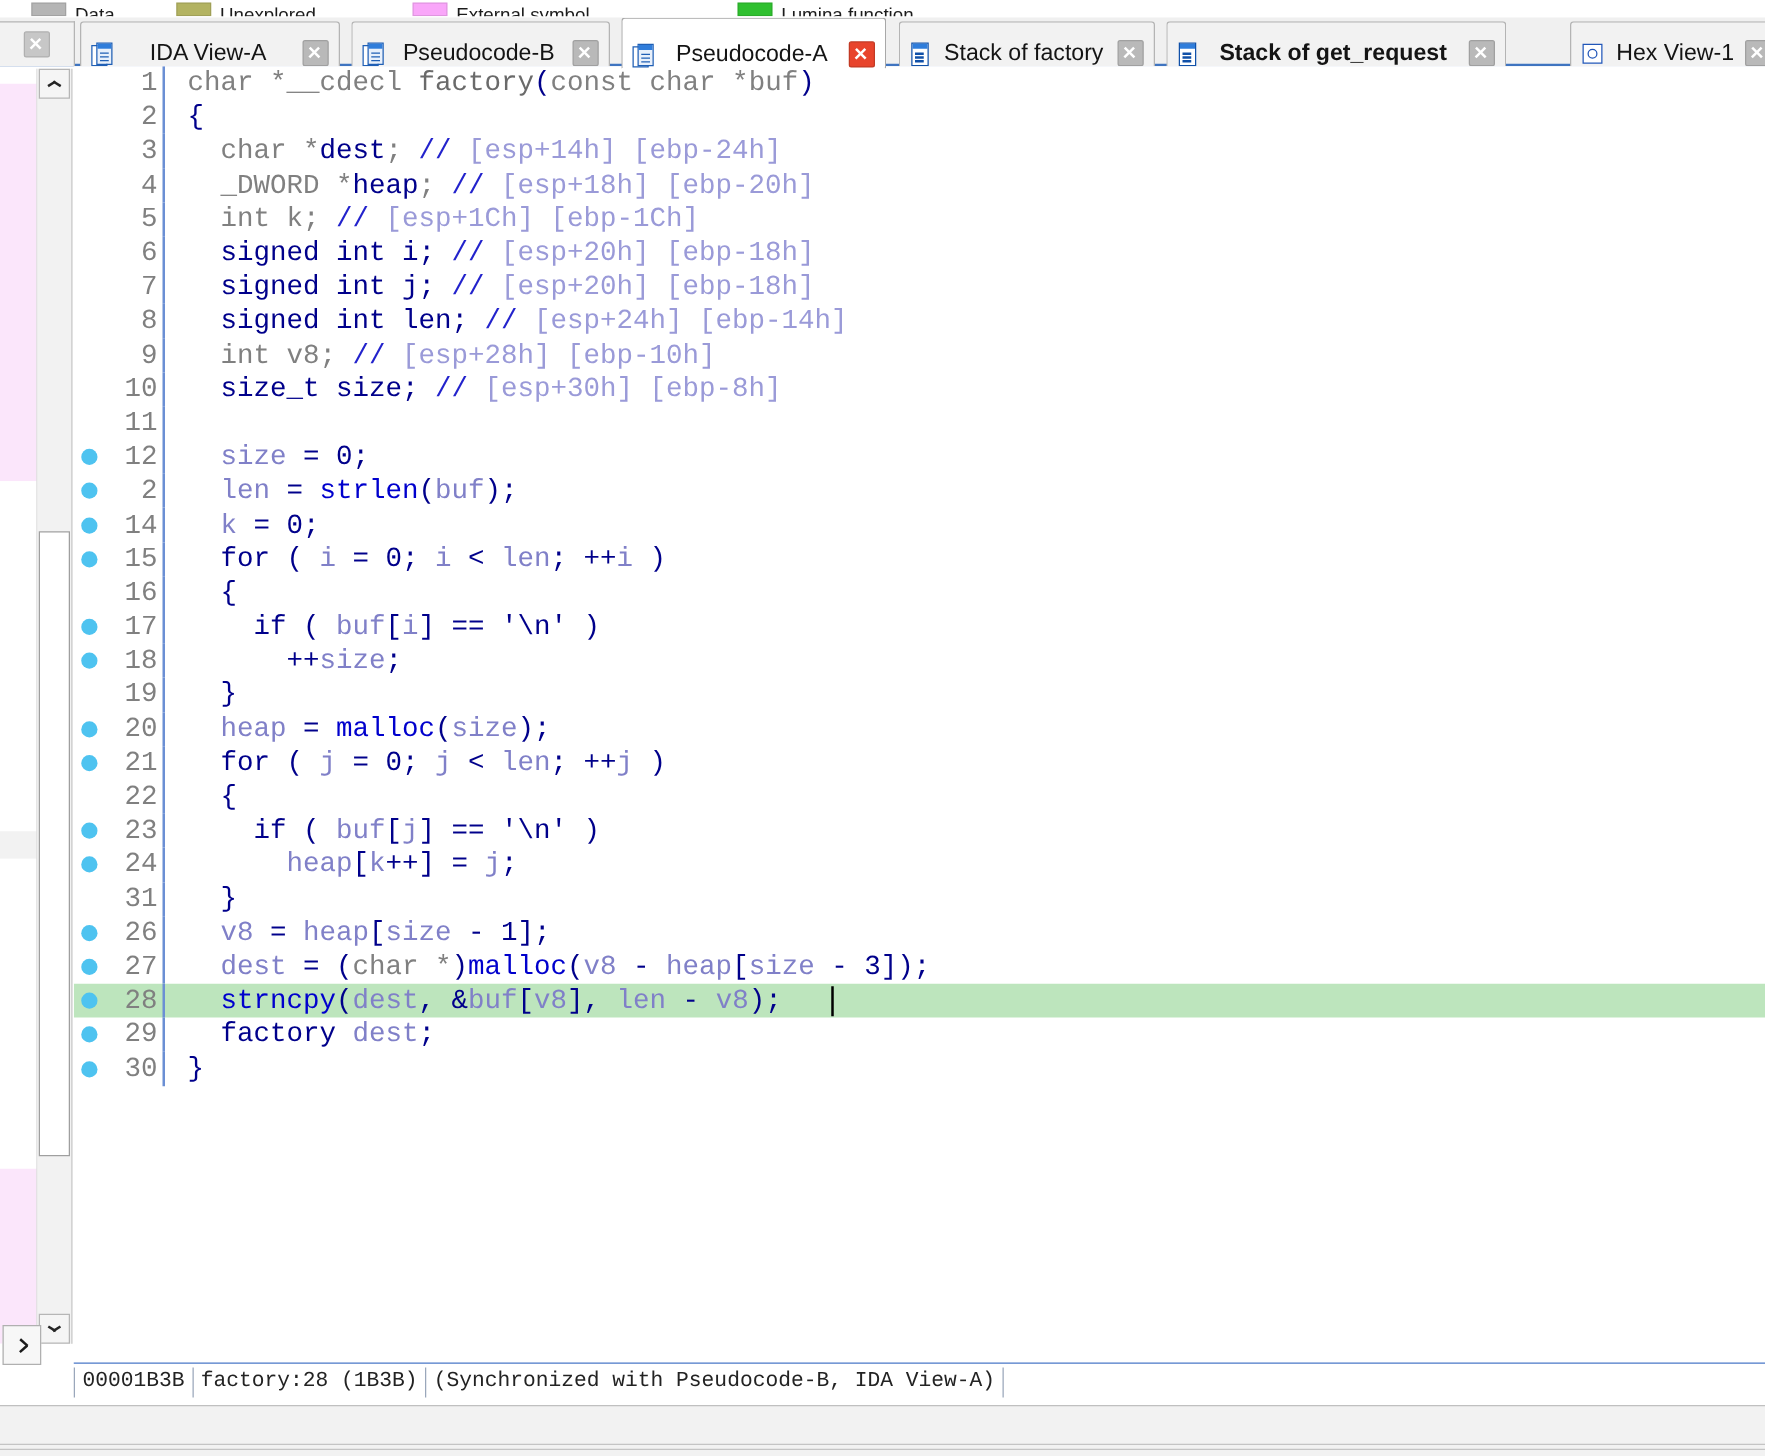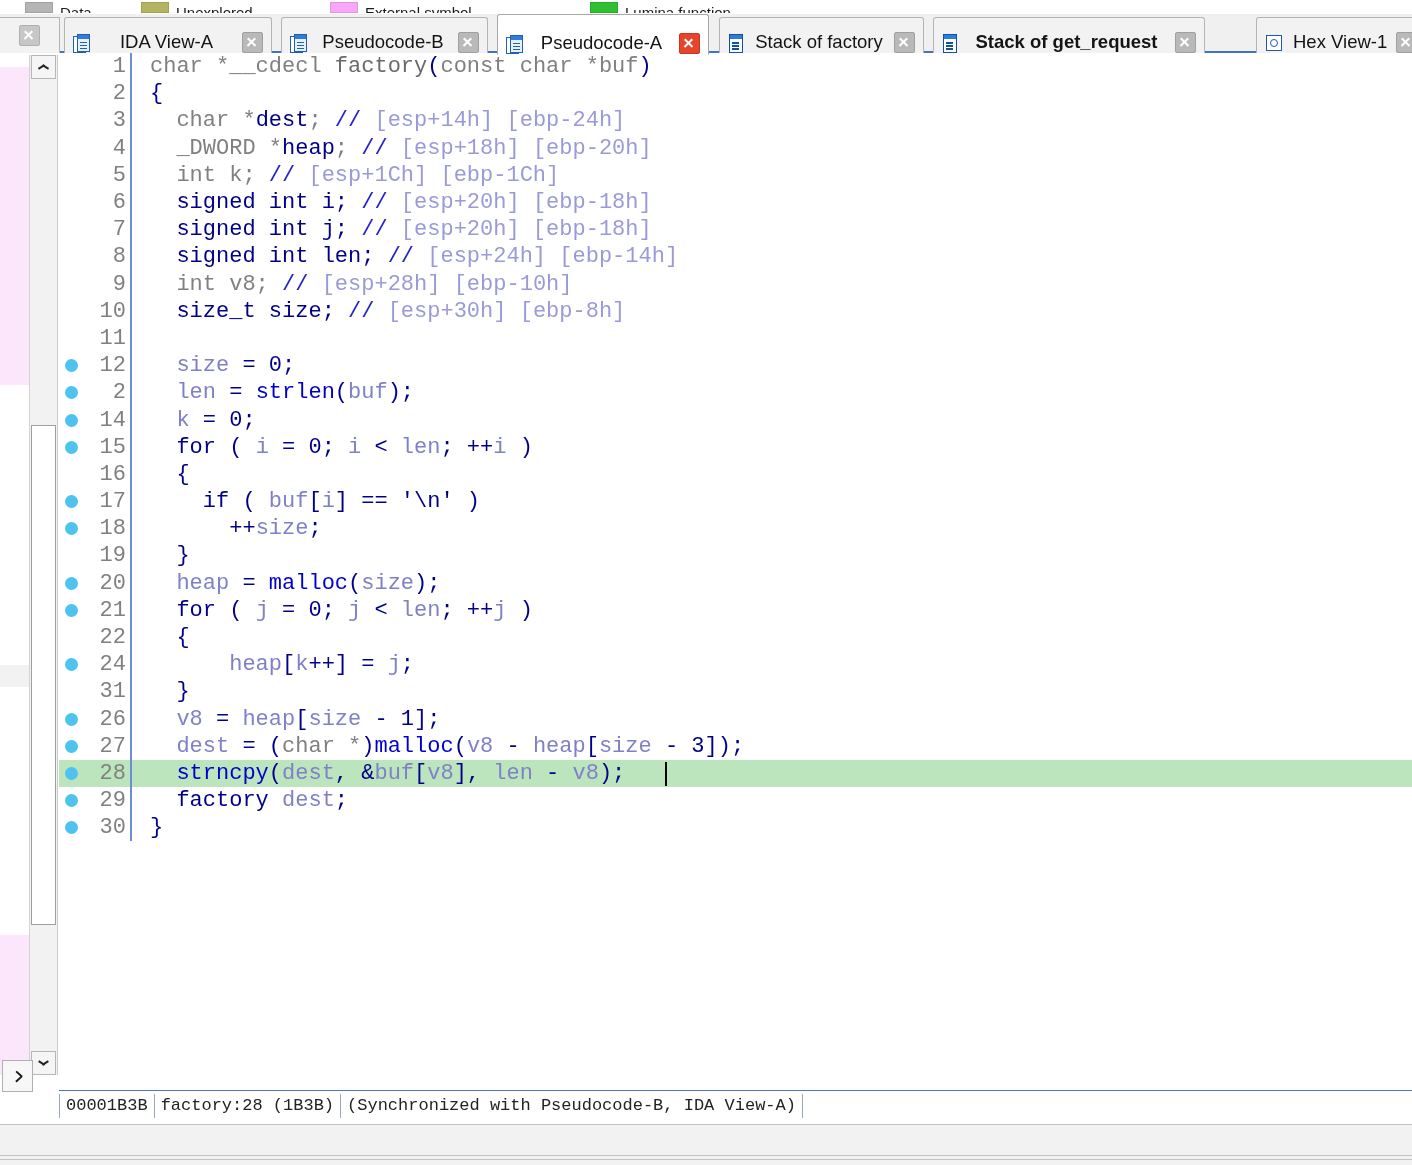--- a/index.html
+++ b/index.html
@@ -534,20 +534,21 @@
         <div class="row"><div class="bp-col"><div class="bp-dot"></div></div><div class="lineno">2</div><div class="gutter-line"></div><div class="codetext"><span class="t-var">  len </span><span class="t-punc">= </span><span class="t-fn">strlen</span><span class="t-punc">(</span><span class="t-var">buf</span><span class="t-punc">);</span></div></div>
         <div class="row"><div class="bp-col"><div class="bp-dot"></div></div><div class="lineno">14</div><div class="gutter-line"></div><div class="codetext"><span class="t-var">  k </span><span class="t-punc">= 0;</span></div></div>
         <div class="row"><div class="bp-col"><div class="bp-dot"></div></div><div class="lineno">15</div><div class="gutter-line"></div><div class="codetext"><span class="t-kw">  for </span><span class="t-punc">( </span><span class="t-var">i </span><span class="t-punc">= 0; </span><span class="t-var">i </span><span class="t-punc">&lt; </span><span class="t-var">len</span><span class="t-punc">; ++</span><span class="t-var">i</span><span class="t-punc"> )</span></div></div>
         <div class="row"><div class="bp-col"></div><div class="lineno">16</div><div class="gutter-line"></div><div class="codetext"><span class="t-punc">  {</span></div></div>
         <div class="row"><div class="bp-col"><div class="bp-dot"></div></div><div class="lineno">17</div><div class="gutter-line"></div><div class="codetext"><span class="t-kw">    if </span><span class="t-punc">( </span><span class="t-var">buf</span><span class="t-punc">[</span><span class="t-var">i</span><span class="t-punc">] == '\n' )</span></div></div>
         <div class="row"><div class="bp-col"><div class="bp-dot"></div></div><div class="lineno">18</div><div class="gutter-line"></div><div class="codetext"><span class="t-punc">      ++</span><span class="t-var">size</span><span class="t-punc">;</span></div></div>
         <div class="row"><div class="bp-col"></div><div class="lineno">19</div><div class="gutter-line"></div><div class="codetext"><span class="t-punc">  }</span></div></div>
         <div class="row"><div class="bp-col"><div class="bp-dot"></div></div><div class="lineno">20</div><div class="gutter-line"></div><div class="codetext"><span class="t-var">  heap </span><span class="t-punc">= </span><span class="t-fn">malloc</span><span class="t-punc">(</span><span class="t-var">size</span><span class="t-punc">);</span></div></div>
         <div class="row"><div class="bp-col"><div class="bp-dot"></div></div><div class="lineno">21</div><div class="gutter-line"></div><div class="codetext"><span class="t-kw">  for </span><span class="t-punc">( </span><span class="t-var">j </span><span class="t-punc">= 0; </span><span class="t-var">j </span><span class="t-punc">&lt; </span><span class="t-var">len</span><span class="t-punc">; ++</span><span class="t-var">j</span><span class="t-punc"> )</span></div></div>
         <div class="row"><div class="bp-col"></div><div class="lineno">22</div><div class="gutter-line"></div><div class="codetext"><span class="t-punc">  {</span></div></div>
+        <div class="row"><div class="bp-col"><div class="bp-dot"></div></div><div class="lineno">23</div><div class="gutter-line"></div><div class="codetext"><span class="t-kw">    if </span><span class="t-punc">( </span><span class="t-var">buf</span><span class="t-punc">[</span><span class="t-var">j</span><span class="t-punc">] == '\n' )</span></div></div>
         <div class="row"><div class="bp-col"><div class="bp-dot"></div></div><div class="lineno">24</div><div class="gutter-line"></div><div class="codetext"><span class="t-var">      heap</span><span class="t-punc">[</span><span class="t-var">k</span><span class="t-punc">++] = </span><span class="t-var">j</span><span class="t-punc">;</span></div></div>
         <div class="row"><div class="bp-col"></div><div class="lineno">31</div><div class="gutter-line"></div><div class="codetext"><span class="t-punc">  }</span></div></div>
         <div class="row"><div class="bp-col"><div class="bp-dot"></div></div><div class="lineno">26</div><div class="gutter-line"></div><div class="codetext"><span class="t-var">  v8 </span><span class="t-punc">= </span><span class="t-var">heap</span><span class="t-punc">[</span><span class="t-var">size</span><span class="t-punc"> - 1];</span></div></div>
         <div class="row"><div class="bp-col"><div class="bp-dot"></div></div><div class="lineno">27</div><div class="gutter-line"></div><div class="codetext"><span class="t-var">  dest </span><span class="t-punc">= (</span><span class="t-type">char *</span><span class="t-punc">)</span><span class="t-fn">malloc</span><span class="t-punc">(</span><span class="t-var">v8</span><span class="t-punc"> - </span><span class="t-var">heap</span><span class="t-punc">[</span><span class="t-var">size</span><span class="t-punc"> - 3]);</span></div></div>
         <div class="row hl"><div class="bp-col"><div class="bp-dot"></div></div><div class="lineno">28</div><div class="gutter-line"></div><div class="codetext"><span class="t-fn">  strncpy</span><span class="t-punc">(</span><span class="t-var">dest</span><span class="t-punc">, &amp;</span><span class="t-var">buf</span><span class="t-punc">[</span><span class="t-var">v8</span><span class="t-punc">], </span><span class="t-var">len</span><span class="t-punc"> - </span><span class="t-var">v8</span><span class="t-punc">);</span><span>   </span><span class="caret"></span></div></div>
         <div class="row"><div class="bp-col"><div class="bp-dot"></div></div><div class="lineno">29</div><div class="gutter-line"></div><div class="codetext"><span class="t-kw">  factory </span><span class="t-var">dest</span><span class="t-punc">;</span></div></div>
         <div class="row"><div class="bp-col"><div class="bp-dot"></div></div><div class="lineno">30</div><div class="gutter-line"></div><div class="codetext"><span class="t-punc">}</span></div></div>
       </div>
   </div>
 

